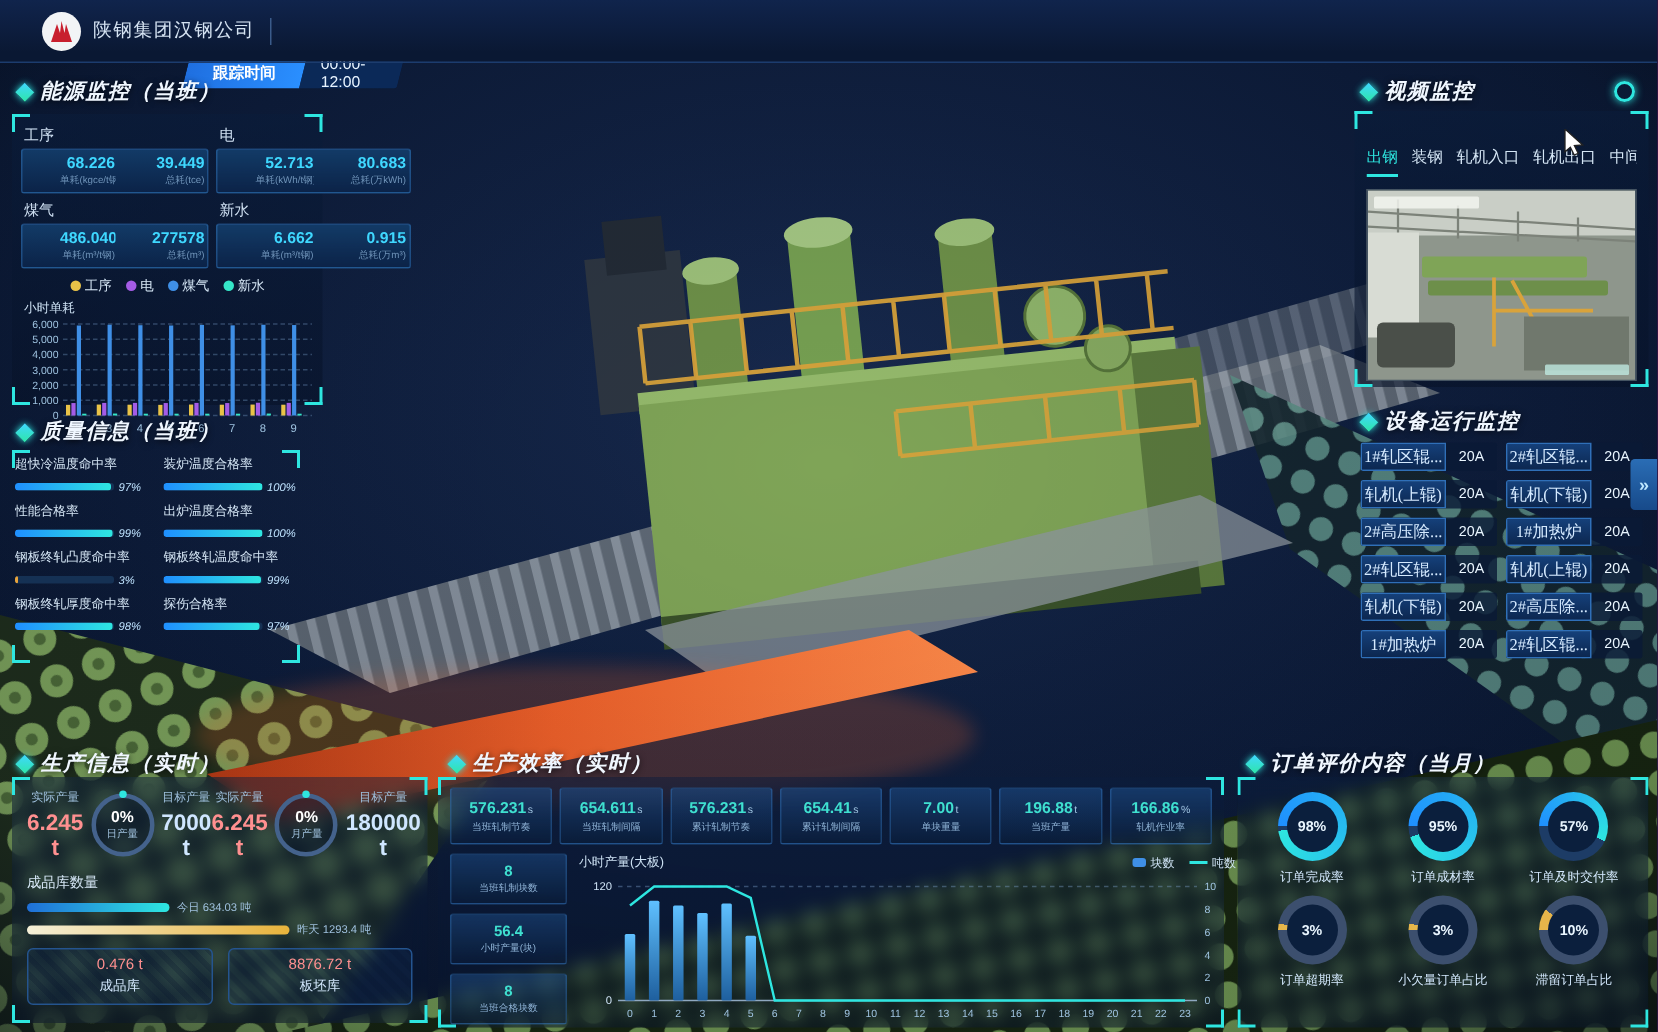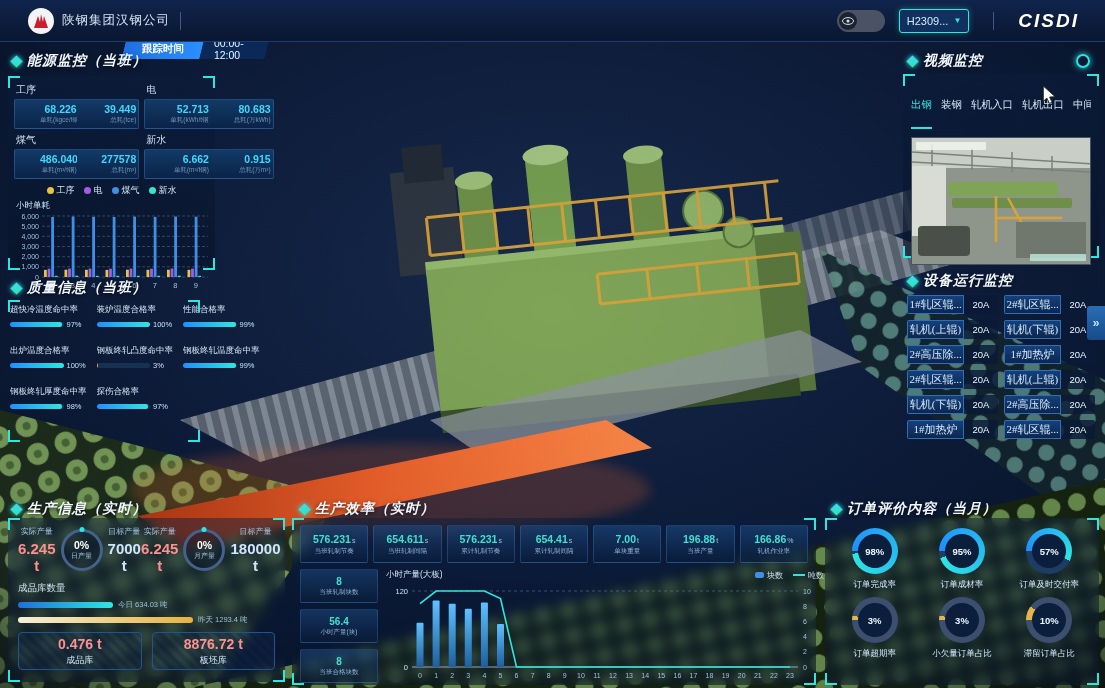--- a/index.html
+++ b/index.html
@@ -56,23 +56,23 @@
   .ecol{flex:1;text-align:right;overflow:hidden;margin-left:23px;}
   .ev{color:#3fd8ff;font-size:10.5px;font-weight:bold;}
   .elb{color:#6f93b8;font-size:6.5px;margin-top:1px;white-space:nowrap;}
   #energy-legend{display:flex;justify-content:center;gap:9px;margin-top:5px;}
   .leg{display:flex;align-items:center;gap:3px;color:#d5e6f5;font-size:9px;}
   .leg i{width:7px;height:7px;border-radius:50%;display:block;}
   .clabel{color:#cfe3f5;font-size:8.5px;margin:3px 0 0 2px;}
 
   
   #quality-body{left:8px;top:300px;width:192px;height:142px;background:none;z-index:20;}
-  #quality-grid{display:grid;grid-template-columns:1fr 1fr 1fr;gap:16px 10px;padding:4px 2px;}
+  #quality-grid{display:grid;grid-template-columns:1fr 1fr;gap:6px 10px;padding:4px 2px;}
   .qlabel{color:#d5e6f5;font-size:8.5px;white-space:nowrap;overflow:hidden;}
-  .qrow{display:flex;align-items:center;gap:3px;margin-top:4px;}
+  .qrow{display:flex;align-items:center;gap:3px;margin-top:4px;font-style:italic;}
   .qtrack{flex:1;height:5px;background:rgba(22,52,88,.9);border-radius:2px;overflow:hidden;}
   .qfill{height:100%;border-radius:2px;background:linear-gradient(90deg,#1f8fff,#2ee6e0);}
   .qval{color:#bfe3ff;font-size:7.5px;width:20px;flex:none;}
 
   
   #linestatus{left:398px;top:76px;width:278px;height:68px;border-radius:6px;z-index:21;
     background:linear-gradient(180deg,rgba(16,40,78,.9),rgba(10,26,54,.9));border:1px solid rgba(40,90,160,.5);
     box-shadow:0 4px 14px rgba(0,0,0,.4);display:flex;align-items:center;padding:0 10px;}
   #ls-left{width:92px;}
   #ls-title{color:#f0f7ff;font-size:14.5px;font-weight:bold;letter-spacing:1px;}
@@ -84,21 +84,21 @@
   .badge{display:flex;height:21px;transform:skewX(-14deg);overflow:hidden;border-radius:2px;}
   .badge .bl{width:78px;background:linear-gradient(90deg,#1f6fe0,#2a8fff);color:#fff;font-size:10.5px;
     display:flex;align-items:center;justify-content:center;font-weight:bold;}
   .badge .bv{flex:1;background:rgba(12,42,90,.95);color:#e8f4ff;font-size:10.5px;
     display:flex;align-items:center;padding-left:12px;}
   .badge span{transform:skewX(14deg);}
 
   
   #video-body{left:903px;top:74px;width:196px;height:184px;padding:24px 8px 6px;}
   #video-tabs{display:flex;gap:9px;white-space:nowrap;overflow:hidden;}
-  .vtab{color:#d5e6f5;font-size:10.5px;padding-bottom:15px;cursor:pointer;flex:none;}
+  .vtab{color:#d5e6f5;font-size:10.5px;padding-bottom:4px;cursor:pointer;flex:none;}
   .vtab.active{color:#2ee6e0;border-bottom:2px solid #2ee6e0;}
   #video-thumb{margin-top:8px;width:180px;height:128px;background:#8e968c;position:relative;overflow:hidden;
     border:1px solid rgba(20,40,70,.6);cursor:pointer;}
   .cam-ic{position:absolute;left:1076px;top:54px;width:14px;height:14px;border-radius:50%;
     border:2px solid #2ee6e0;z-index:23;box-shadow:0 0 6px #2ee6e0;background:rgba(10,30,60,.6);cursor:pointer;}
 
   
   #devices-body{left:903px;top:290px;width:196px;height:152px;padding:5px 4px;overflow:hidden;background:none;}
   .drow{display:flex;gap:6px;margin-bottom:6px;}
   .dcell{flex:1;display:flex;height:19px;background:rgba(10,26,54,.82);border-radius:2px;overflow:hidden;}
@@ -124,21 +124,21 @@
   .gpct{color:#fff;font-size:10.5px;font-weight:bold;}
   .glab{color:#9fc0dd;font-size:7px;}
   #inv-title{color:#d5e6f5;font-size:9.5px;margin:8px 0 5px;}
   .ibar-row{display:flex;align-items:center;gap:5px;margin-bottom:5px;}
   .ibar{height:6px;border-radius:3px;}
   .ibar-txt{color:#9fc0dd;font-size:7.5px;white-space:nowrap;}
   #inv-boxes{display:flex;gap:10px;margin-top:7px;}
   .ibox{flex:1;height:38px;border:1px solid #24548f;border-radius:4px;background:
     repeating-linear-gradient(45deg,rgba(46,110,180,.10) 0 4px,rgba(16,42,80,.30) 4px 8px);
     display:flex;flex-direction:column;align-items:center;justify-content:center;}
-  .ibox .v{color:#ff9090;font-size:14px;font-weight:bold;}
+  .ibox .v{color:#ff9090;font-size:10px;font-weight:normal;}
   .ibox .l{color:#d5eaff;font-size:9px;margin-top:2px;}
 
   
   #eff-body{left:292px;top:518px;width:524px;height:167px;padding:7px 8px 4px;}
   #eff-stats{display:flex;gap:5px;}
   .stat{flex:1;height:38px;background:linear-gradient(180deg,rgba(31,80,140,.55),rgba(10,30,60,.55));
     border:1px solid rgba(63,143,224,.3);border-radius:2px;display:flex;flex-direction:column;
     align-items:center;justify-content:center;overflow:hidden;}
   .sval{color:#3fe0d0;font-size:10.5px;font-weight:bold;white-space:nowrap;}
   .sval .un{font-size:7px;font-weight:normal;color:#9fc3e0;margin-left:1px;}
@@ -242,36 +242,20 @@
   </svg>
 
   <div id="topbar">
     <div class="logo-ic">
       <svg width="18" height="16" viewBox="0 0 18 16">
           <path d="M2 15 L6 3 L8 9 L9 1 L11 9 L12 3 L16 15 Z" fill="#c81f2e"></path>
         </svg>
     </div>
     <span class="company">陕钢集团汉钢公司</span>
     <div class="tb-div"></div>
-    <div id="tb-right">
-      <div class="toggle">
-        <div class="knob">
-          <svg width="12" height="8" viewBox="0 0 12 8">
-              <ellipse cx="6" cy="4" rx="5.5" ry="3.4" fill="none" stroke="#cfe3f5" stroke-width="1"></ellipse>
-              <circle cx="6" cy="4" r="1.5" fill="#cfe3f5"></circle>
-            </svg>
-        </div>
-      </div>
-      <div class="select">
-        <span>H2309...</span>
-        <span class="arr">▼</span>
-      </div>
-      <div class="tb-div"></div>
-      <span class="brand">CISDI</span>
-    </div>
   </div>
 
   <div class="phead" style="left:12px;top:52px;">
     <i class="dmd"></i>
       <span>能源监控（当班）</span>
   </div>
   <div class="panel" id="energy-body">
     <span class="corners"><i></i></span>
     <div id="energy-groups">
         <div class="egroup">

